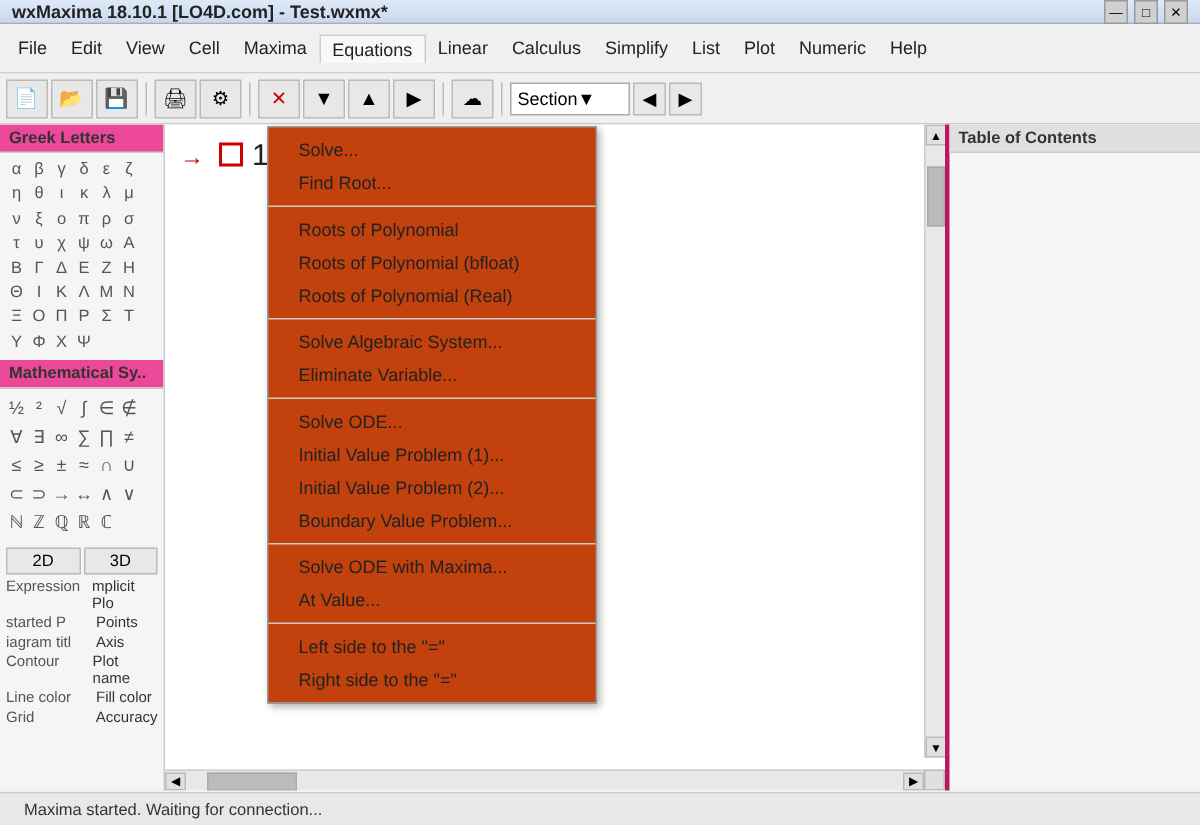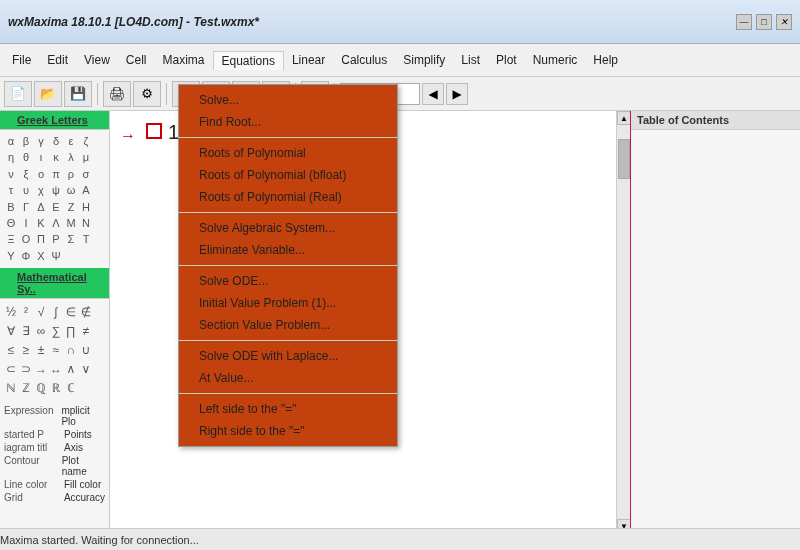--- a/index.html
+++ b/index.html
@@ -8,28 +8,27 @@
       height: 550px;
       font-family: 'Segoe UI', Tahoma, Geneva, Verdana, sans-serif;
       font-size: 12px;
       background: #f0f0f0;
       overflow: hidden;
       position: relative;
     }
 
     
     .title-bar {
-      height: 44px;
+      height: 16px;
       background: linear-gradient(to bottom, #dde9f7, #c8d9ee);
       display: flex;
       align-items: center;
       justify-content: space-between;
       padding: 0 8px;
       border-bottom: 1px solid #aab;
-      font-style: italic;
     }
     .title-bar-text {
       font-size: 12px;
       color: #222;
       font-weight: bold;
     }
     .title-bar-buttons {
       display: flex;
       gap: 4px;
     }
@@ -134,27 +133,26 @@
 
     
     .left-panel {
       width: 110px;
       background: #f5f5f5;
       border-right: 1px solid #ccc;
       overflow-y: auto;
       flex-shrink: 0;
     }
     .panel-section-title {
-      background: #22c55e;
+      background: #ec4899;
       border-bottom: 1px solid #ccc;
-      padding: 3px 17px;
+      padding: 3px 6px;
       font-size: 11px;
       font-weight: bold;
       color: #333;
-      text-decoration: underline;
     }
     .greek-letters {
       padding: 4px;
       display: flex;
       flex-wrap: wrap;
       gap: 1px;
       font-size: 11px;
       line-height: 1.4;
     }
     .greek-letters span {
@@ -297,40 +295,40 @@
       border: 1px solid #bbb;
       position: absolute;
       bottom: 0;
       right: 0;
     }
 
     
     .right-panel {
       width: 170px;
       background: #f5f5f5;
-      border-left: 1px solid #be185d;
+      border-left: 3px solid #be185d;
       flex-shrink: 0;
     }
     .toc-title {
       background: #e0e0e0;
       border-bottom: 1px solid #ccc;
       padding: 3px 6px;
       font-size: 11px;
       font-weight: bold;
       color: #333;
     }
 
     
     .status-bar {
       height: 22px;
       background: #e8e8e8;
       border-top: 1px solid #ccc;
       display: flex;
       align-items: center;
-      padding: 0 0;
+      padding: 0 16px;
       font-size: 11px;
       color: #333;
       position: absolute;
       bottom: 0;
       left: 0;
       right: 0;
     }
     .status-logo {
       margin-left: auto;
       font-size: 14px;
@@ -494,20 +492,24 @@
         <span>∧</span>
         <span>∨</span>
       <span>ℕ</span>
         <span>ℤ</span>
         <span>ℚ</span>
         <span>ℝ</span>
         <span>ℂ</span>
     </div>
 
     <div class="plot-section">
+      <div class="plot-row">
+        <div class="plot-btn">2D</div>
+        <div class="plot-btn">3D</div>
+      </div>
       <div class="plot-field">
         <span class="plot-field-label">Expression</span>
         <span class="plot-field-value">mplicit Plo</span>
       </div>
       <div class="plot-field">
         <span class="plot-field-label">started P</span>
         <span class="plot-field-value">Points</span>
       </div>
       <div class="plot-field">
         <span class="plot-field-label">iagram titl</span>
@@ -567,20 +569,21 @@
   <div class="dropdown-separator"></div>
   <div class="dropdown-item">Roots of Polynomial</div>
   <div class="dropdown-item">Roots of Polynomial (bfloat)</div>
   <div class="dropdown-item">Roots of Polynomial (Real)</div>
   <div class="dropdown-separator"></div>
   <div class="dropdown-item">Solve Algebraic System...</div>
   <div class="dropdown-item">Eliminate Variable...</div>
   <div class="dropdown-separator"></div>
   <div class="dropdown-item">Solve ODE...</div>
   <div class="dropdown-item">Initial Value Problem (1)...</div>
-  <div class="dropdown-item">Section Value Problem...</div>
+  <div class="dropdown-item">Initial Value Problem (2)...</div>
+  <div class="dropdown-item">Boundary Value Problem...</div>
   <div class="dropdown-separator"></div>
-  <div class="dropdown-item">Solve ODE with Laplace...</div>
+  <div class="dropdown-item">Solve ODE with Maxima...</div>
   <div class="dropdown-item">At Value...</div>
   <div class="dropdown-separator"></div>
   <div class="dropdown-item">Left side to the "="</div>
   <div class="dropdown-item">Right side to the "="</div>
 </div>
 
 </body></html>

